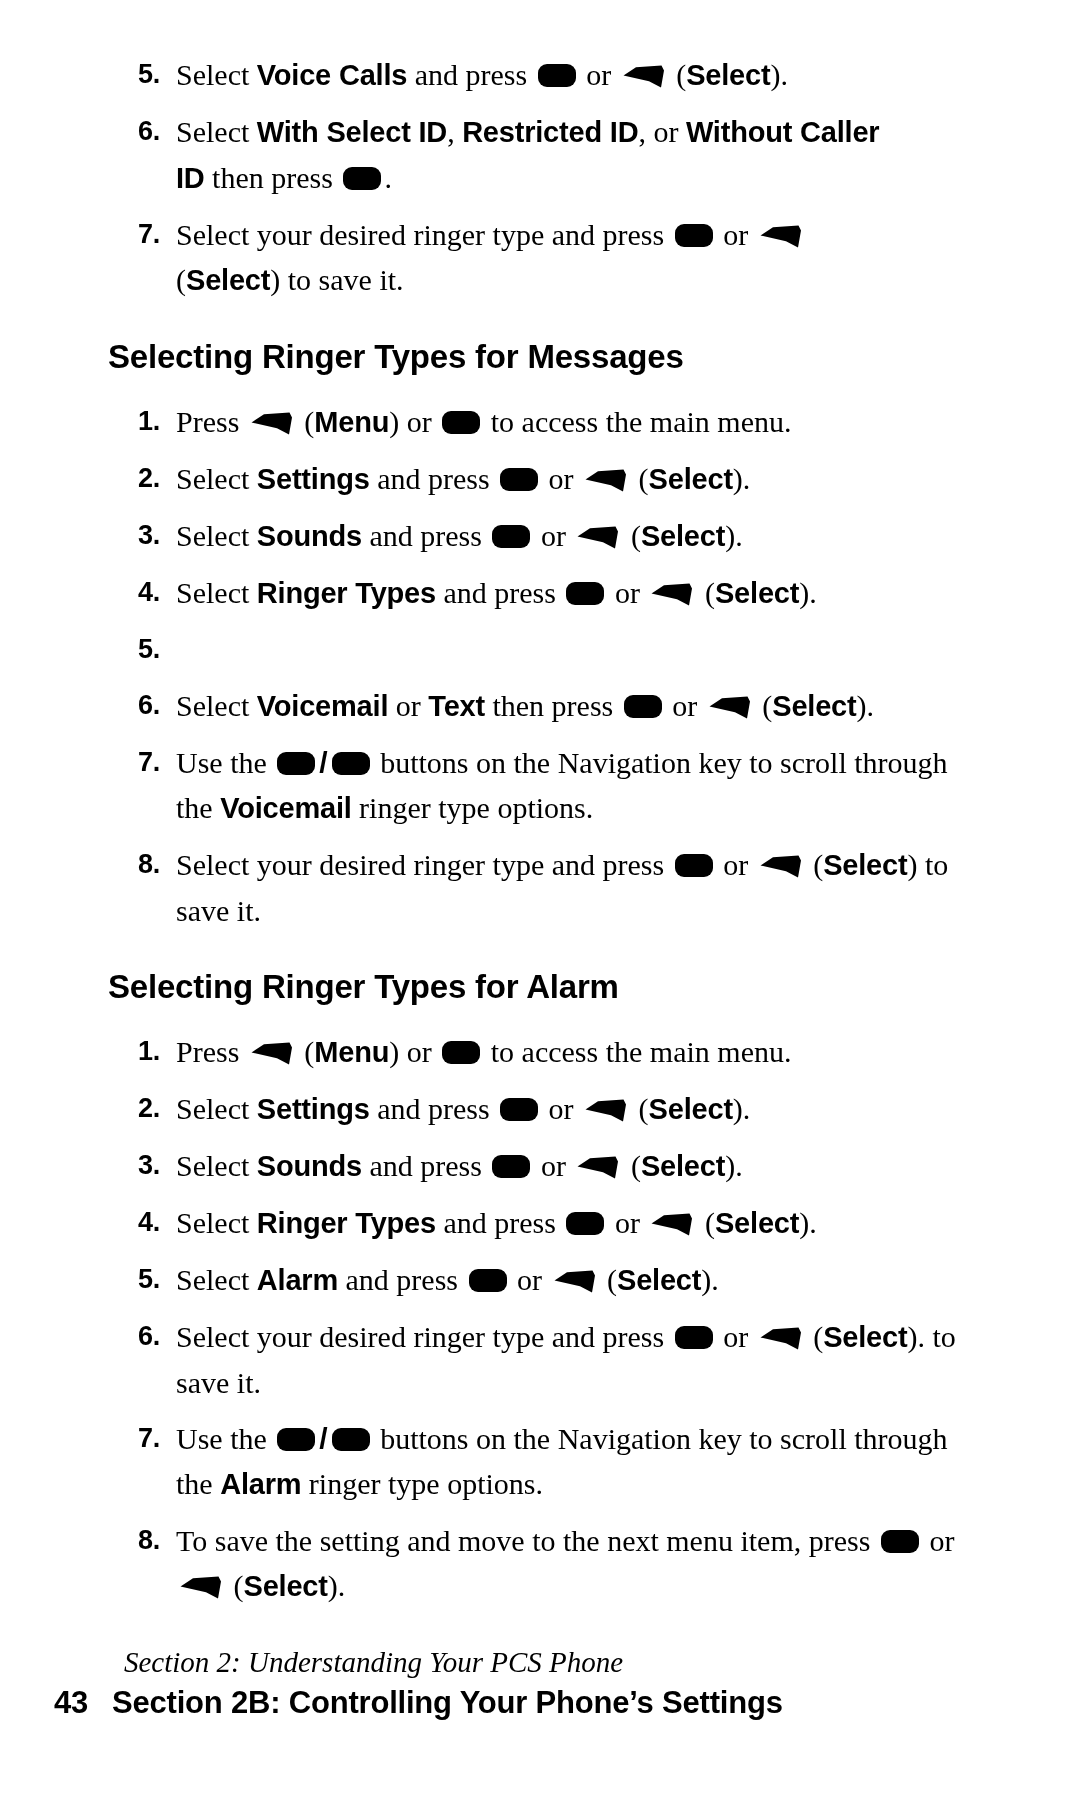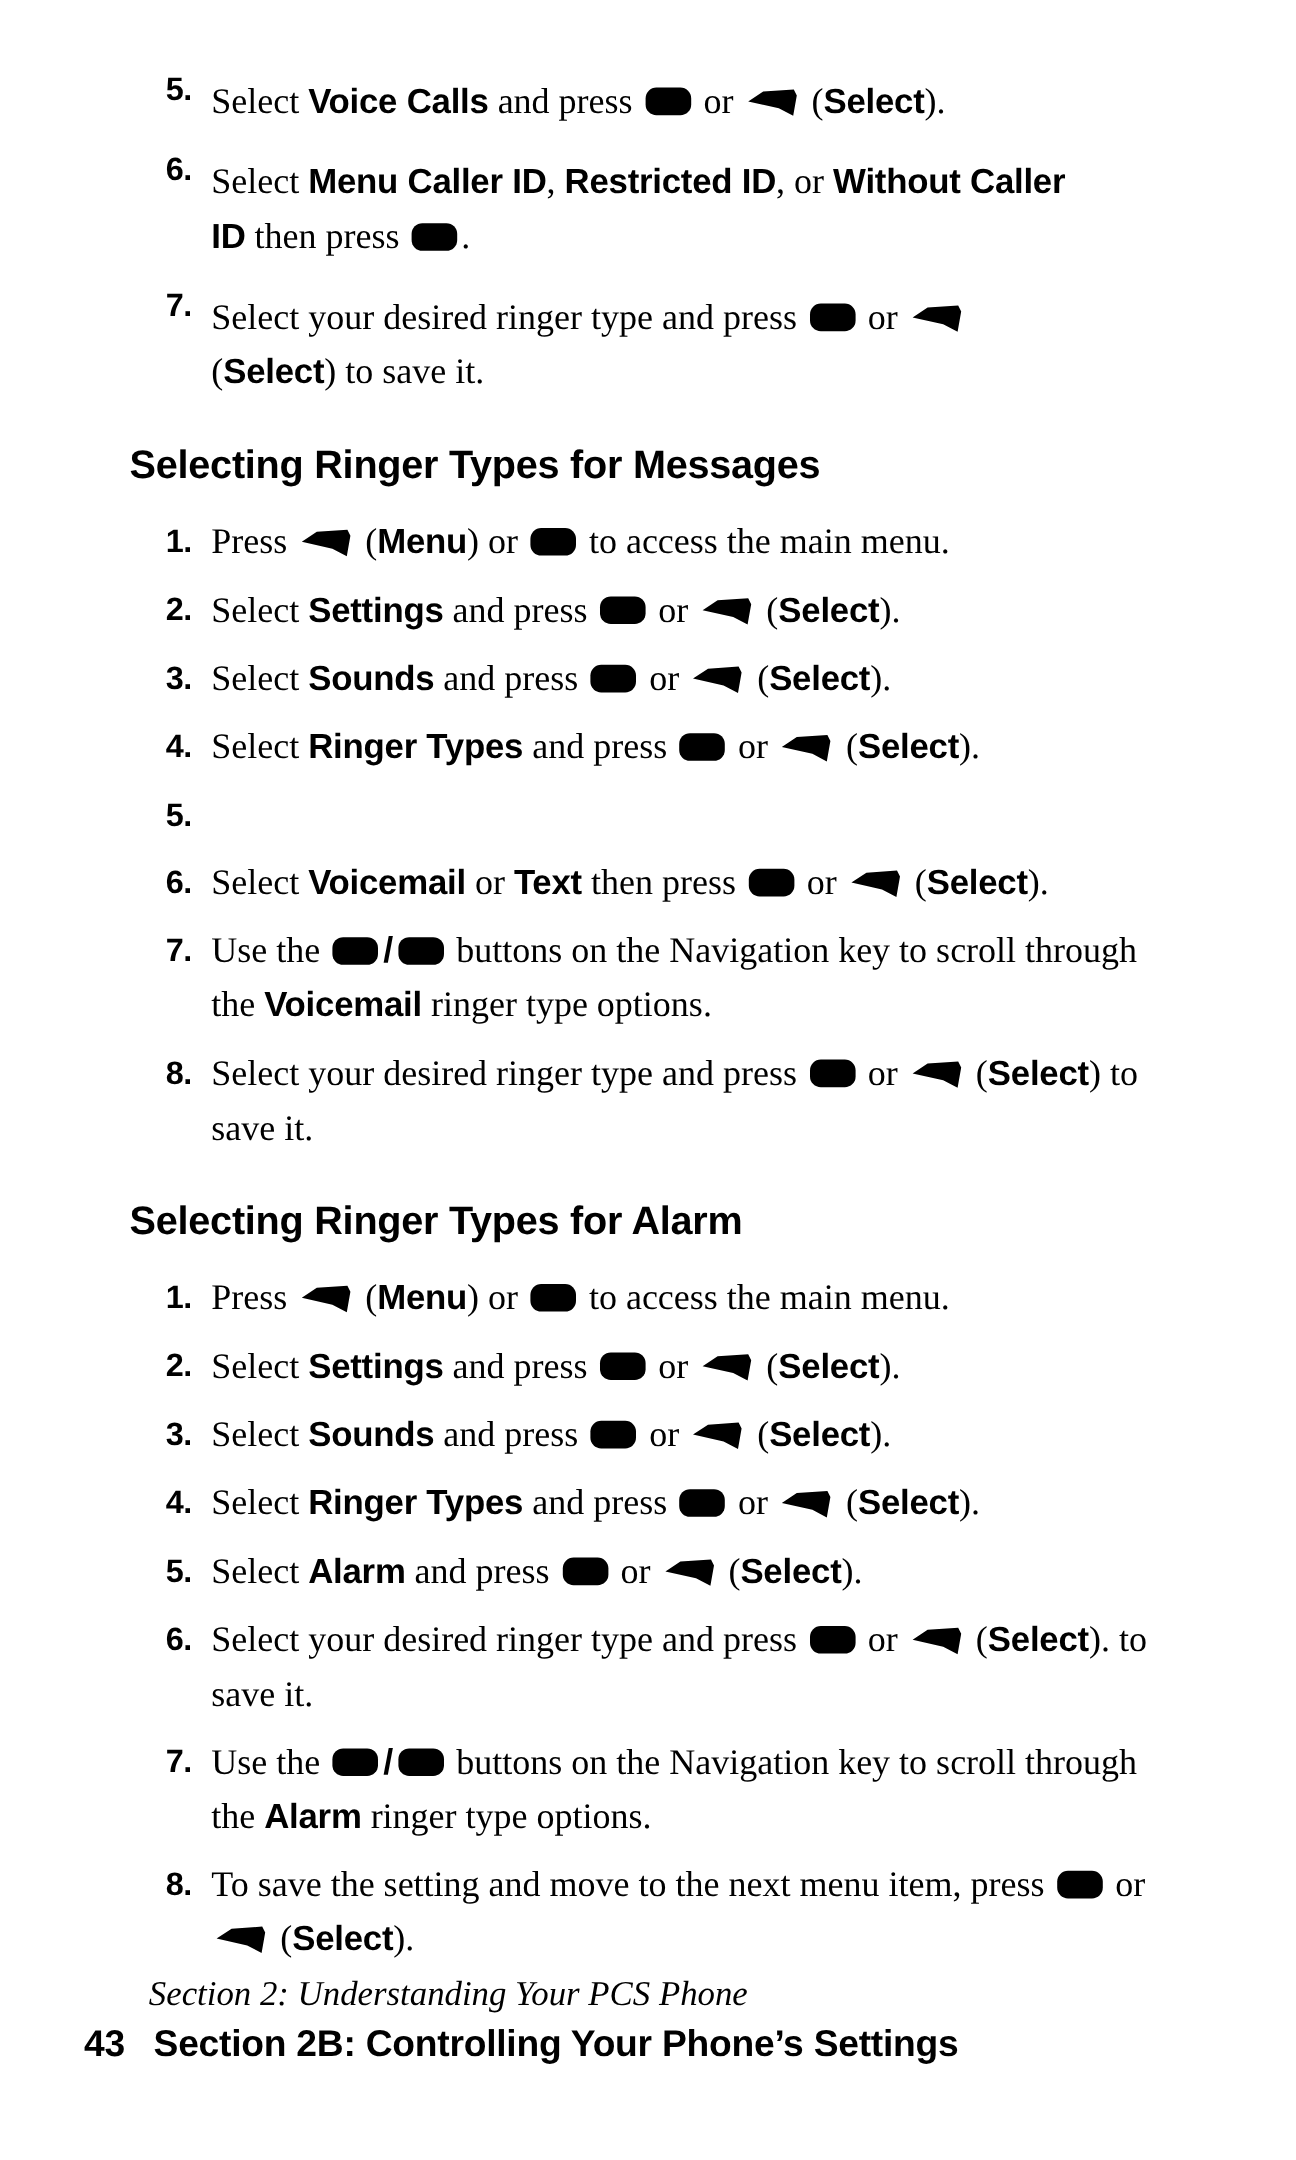--- a/index.html
+++ b/index.html
@@ -56,21 +56,21 @@
   }
   .step-body {
     flex: 1 1 auto;
     font-size: 30px;
     line-height: 45px;
     padding-right: 120px;
   }
 
   
   .indent-a .step-num { width: 160px; }
-  .indent-a .step-body { padding-right: 190px; margin-top: 10px; }
+  .indent-a .step-body { padding-right: 190px; }
 
   .indent-b .step-num { width: 160px; }
   .indent-b .step-body { }
 
   
   h2.section-head {
     font-family: "Liberation Sans Narrow", "Liberation Sans", sans-serif;
     font-weight: bold;
     font-size: 33px;
     line-height: 40px;
@@ -136,21 +136,21 @@
     line-height: 40px;
     padding-left: 124px;
   }
   .footer-line2 {
     display: flex;
     align-items: baseline;
     font-family: "Liberation Sans Narrow", "Liberation Sans", sans-serif;
     font-weight: bold;
     font-size: 31px;
     line-height: 42px;
-    padding-left: 70px;
+    padding-left: 54px;
     letter-spacing: -0.2px;
   }
   .footer-page {
     width: 58px;
     flex: 0 0 auto;
   }
 </style>
 </head>
 <body>
 
@@ -160,21 +160,21 @@
 
     <ol class="steps indent-a" id="list-continued">
         <li class="step">
           <span class="step-num">5.</span>
           <span class="step-body"><span>Select </span><b class="ui">Voice Calls</b><span> and press </span><span class="key key-ok"></span><span> or </span><span class="key key-soft"><svg viewBox="0 0 42 25" xmlns="http://www.w3.org/2000/svg">
                 <path d="M0.5,11.5 L13,3.2 L38.5,1.5 L41,6.5 L38,23.5 L26,17.2 Z" fill="#000000"></path>
               </svg></span><span> (</span><b class="ui">Select</b><span>).</span></span>
         </li>
         <li class="step">
           <span class="step-num">6.</span>
-          <span class="step-body"><span>Select </span><b class="ui">Menu Caller ID</b><span>, </span><b class="ui">Restricted ID</b><span>, or </span><b class="ui">Without Caller ID</b><span> then press </span><span class="key key-ok"></span><span>.</span></span>
+          <span class="step-body"><span>Select </span><b class="ui">With Select ID</b><span>, </span><b class="ui">Restricted ID</b><span>, or </span><b class="ui">Without Caller ID</b><span> then press </span><span class="key key-ok"></span><span>.</span></span>
         </li>
         <li class="step">
           <span class="step-num">7.</span>
           <span class="step-body"><span>Select your desired ringer type and press </span><span class="key key-ok"></span><span> or </span><span class="key key-soft"><svg viewBox="0 0 42 25" xmlns="http://www.w3.org/2000/svg">
                 <path d="M0.5,11.5 L13,3.2 L38.5,1.5 L41,6.5 L38,23.5 L26,17.2 Z" fill="#000000"></path>
               </svg></span><span> (</span><b class="ui">Select</b><span>) to save it.</span></span>
         </li>
       </ol>
 
     <div class="head-wrap">

